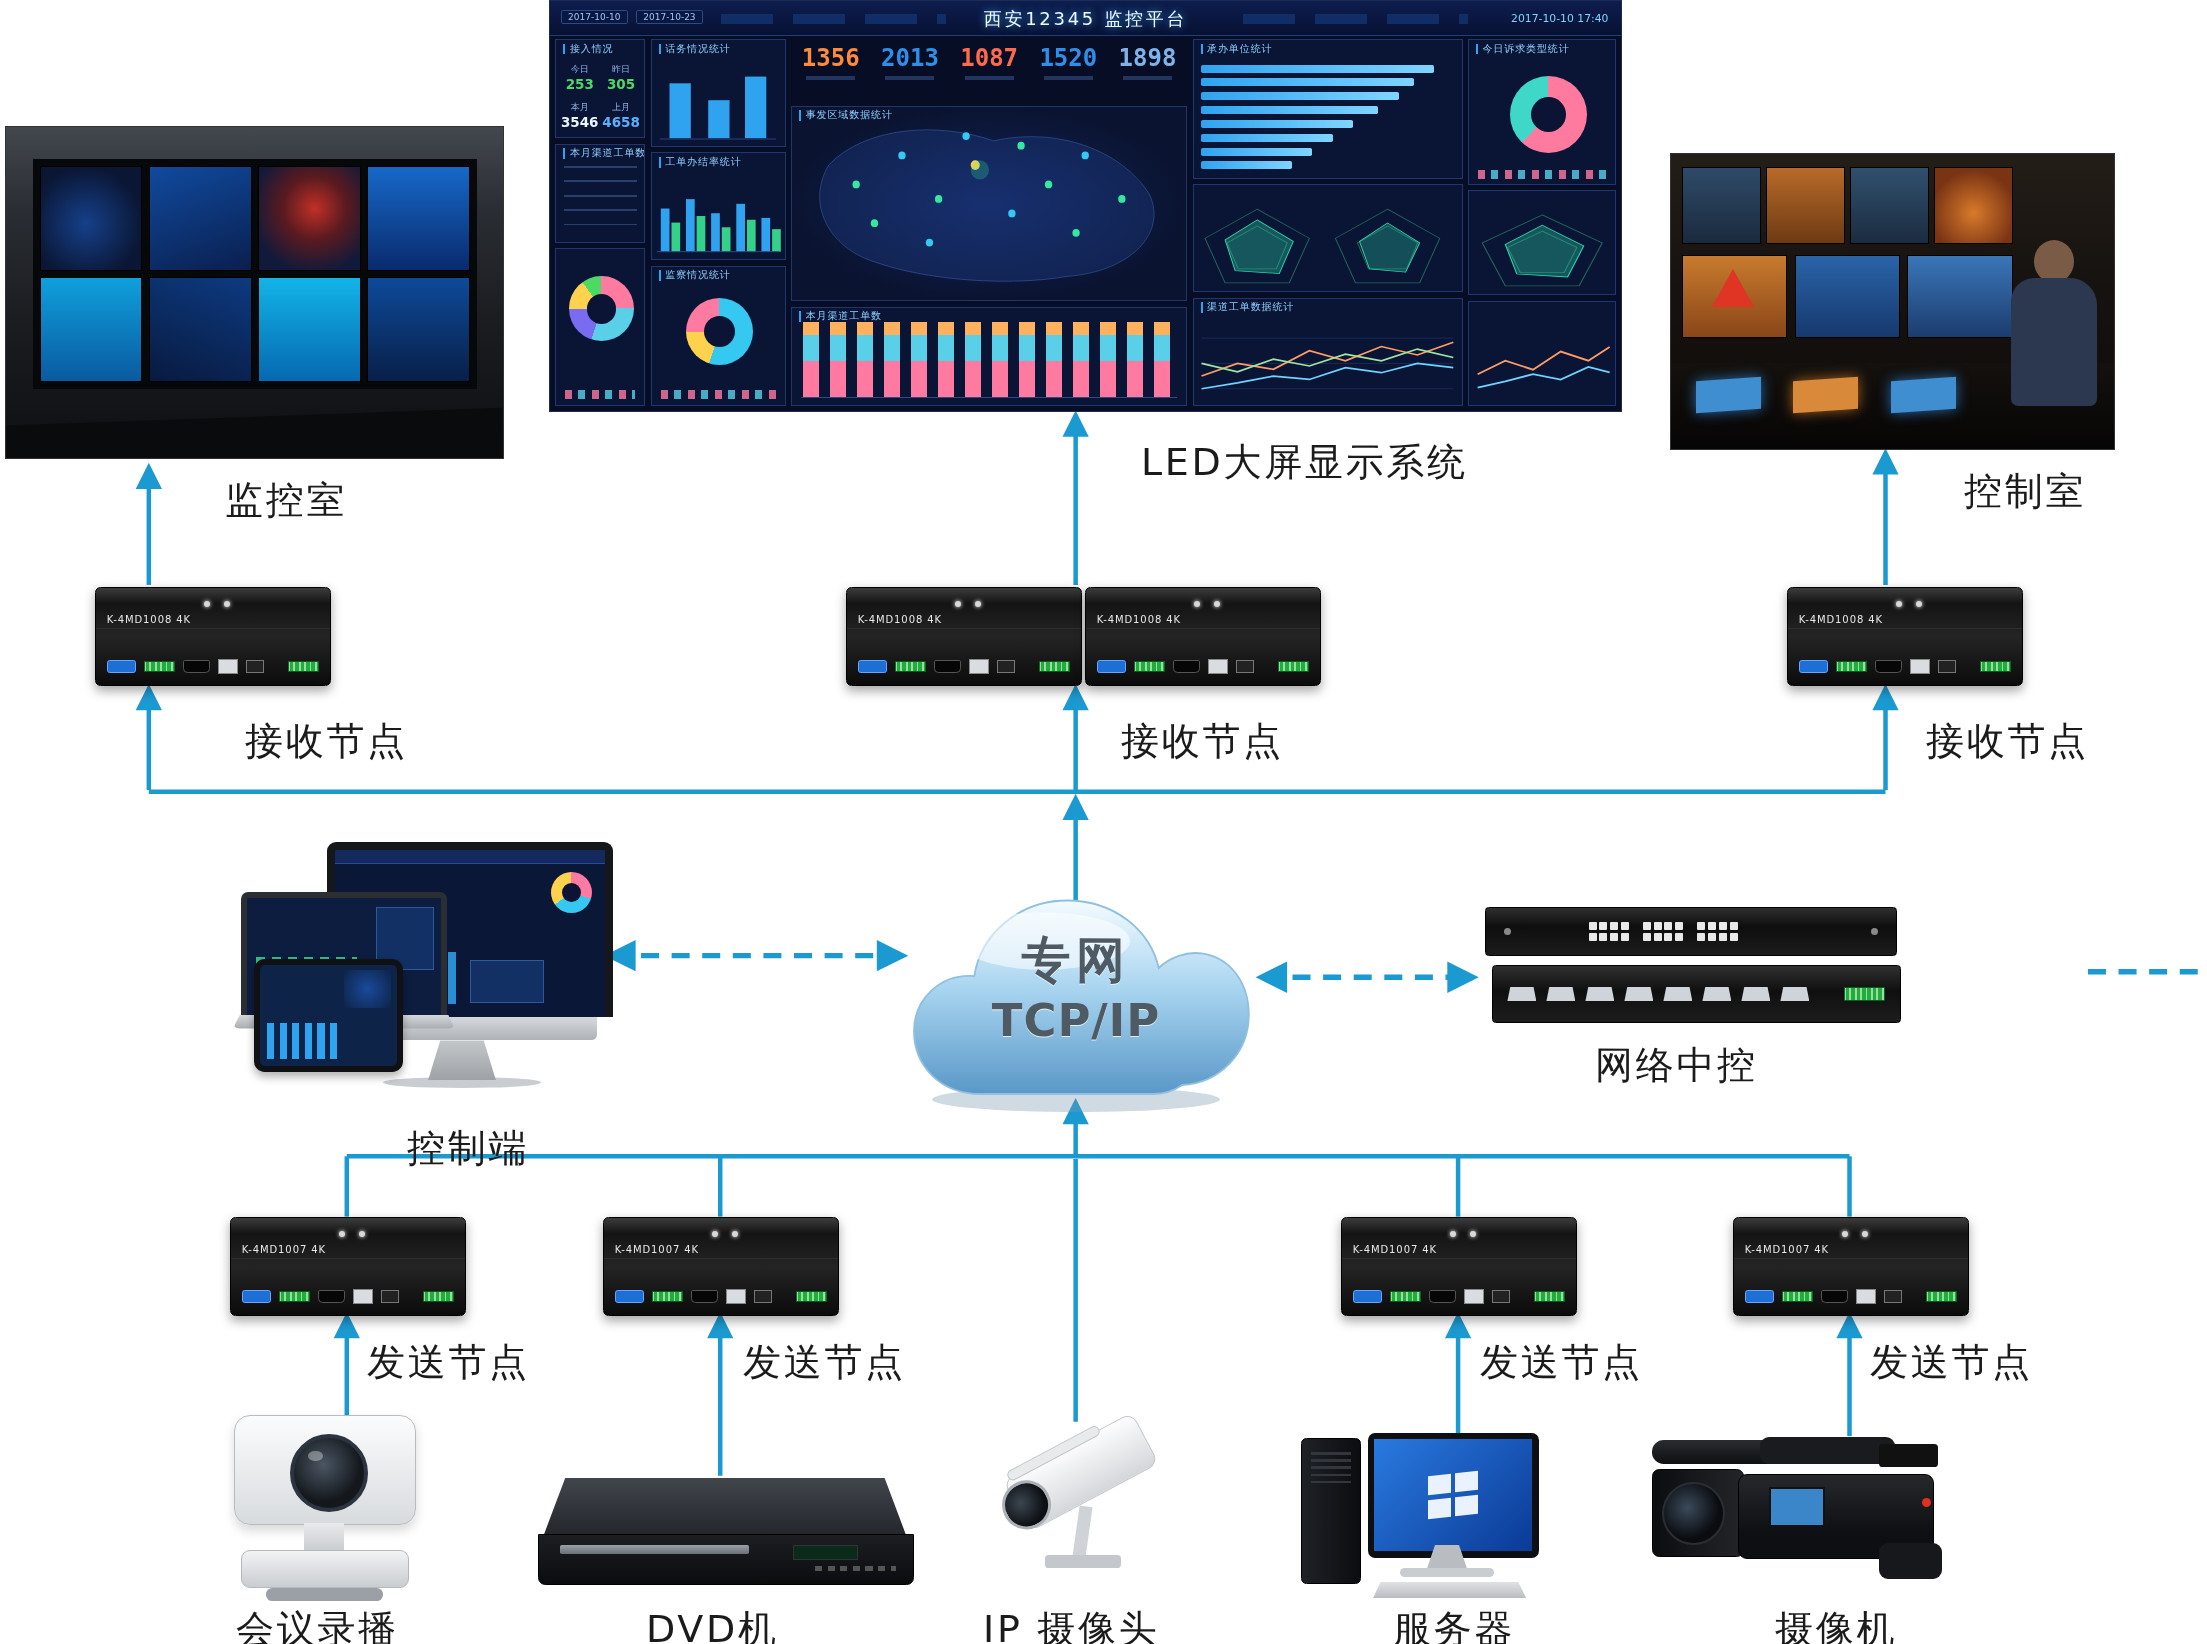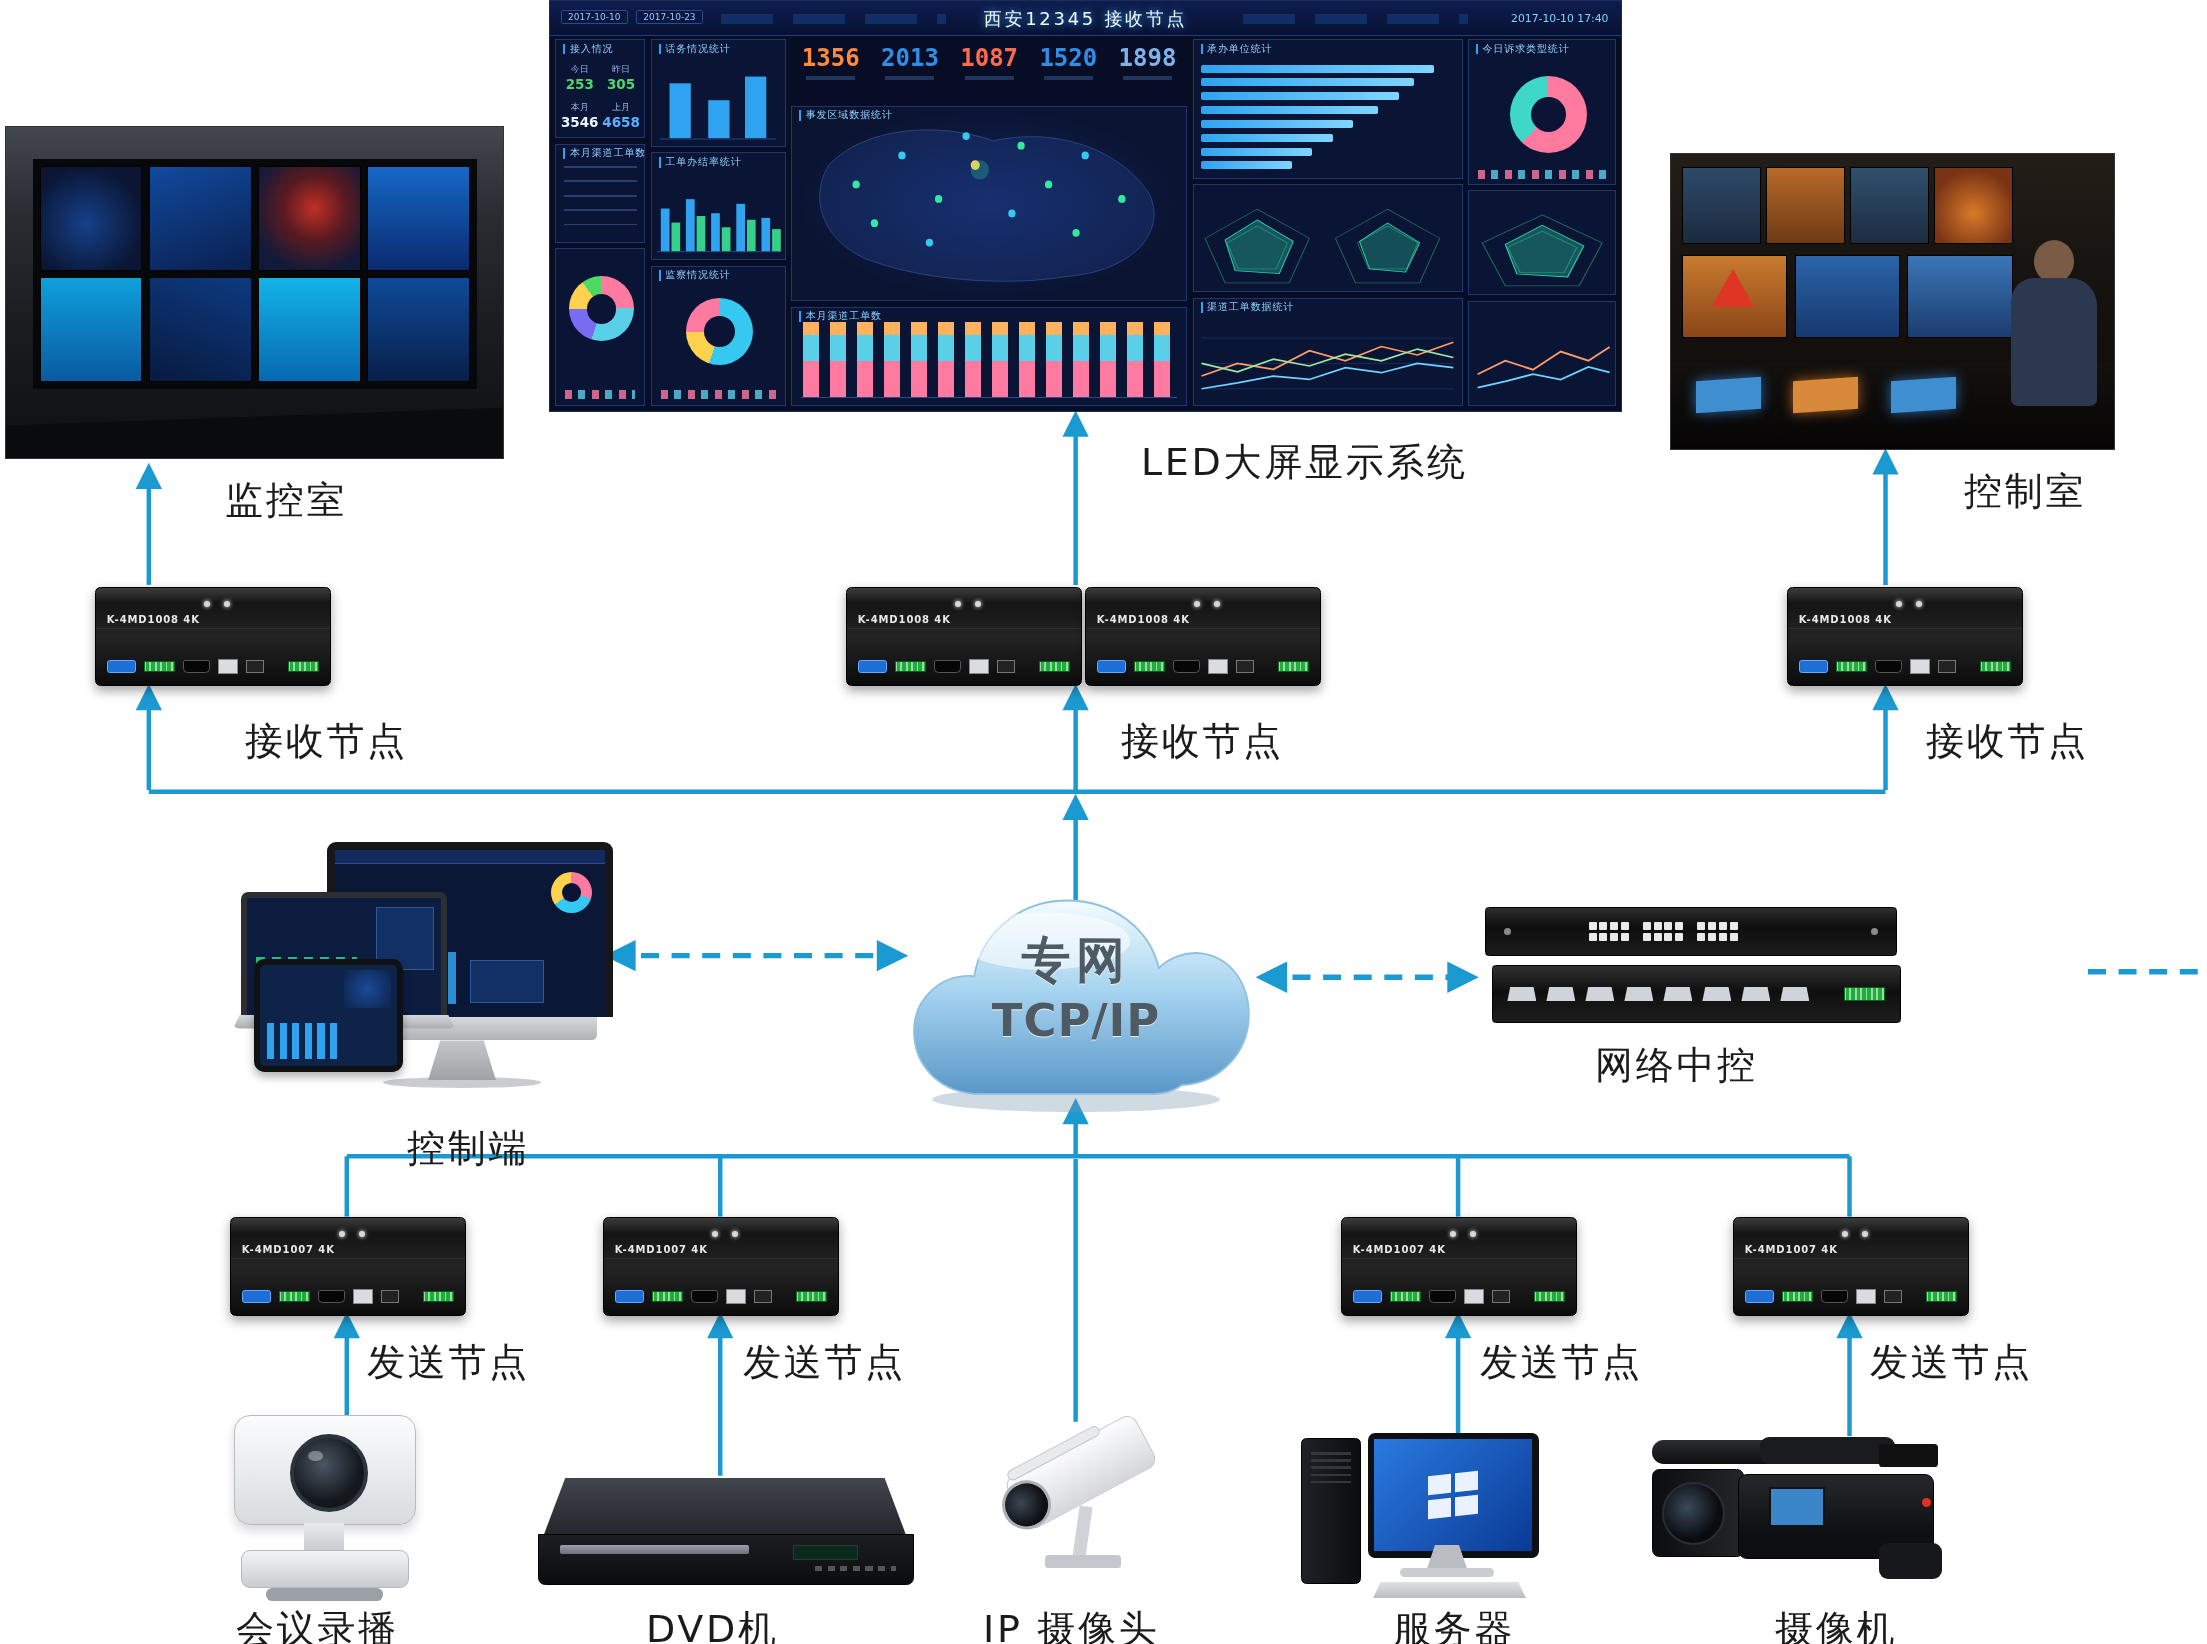--- a/index.html
+++ b/index.html
@@ -9,21 +9,21 @@
   
   .lbl{position:absolute;font-size:38px;color:#1b1b1b;letter-spacing:2.7px;white-space:nowrap;z-index:6;}
 
   
   #wires{position:absolute;left:0;top:0;z-index:1;}
 
   
   .avnode{position:absolute;width:234px;height:97px;z-index:3;border-radius:5.4px;border:0.9px solid #000;
     background:linear-gradient(180deg,#3c3c3c 0%,#141414 16%,#242424 50%,#0b0b0b 100%);
     box-shadow:0 4.5px 10.8px rgba(0,0,0,.35);}
-  .avnode-top{position:relative;height:40px;border-bottom:0.9px solid #2e2e2e;font-weight:bold;}
+  .avnode-top{position:relative;height:40px;border-bottom:0.9px solid #2e2e2e;}
   .avnode-top .led{position:absolute;top:12.6px;width:6.3px;height:6.3px;border-radius:50%;background:#d8d8d8;box-shadow:0 0 4.5px #fff;}
   .avnode-top .led.l2{left:128px;}
   .avnode-top .led.l1{left:108px;}
   .avnode-model{position:absolute;left:10.8px;bottom:2.7px;color:#e8e8e8;font-size:10px;letter-spacing:0.9px;}
   .avnode-face{position:relative;height:56px;}
   .ports{position:absolute;left:10.8px;right:10.8px;bottom:10.8px;display:flex;align-items:center;gap:8px;}
   .port{display:block;}
   .port.vga{width:27px;height:10.8px;background:#1d6fd6;border:0.9px solid #6aa6ff;border-radius:2.7px;}
   .port.phx{width:31px;height:11.7px;background:#1fae3a;box-shadow:inset 0 0 0 0.9px #0a5c1c;
     background-image:repeating-linear-gradient(90deg,rgba(255,255,255,.55) 0 1.8px,transparent 1.8px 5.4px);}
@@ -270,21 +270,21 @@
     </div>
     <div class="desk"></div>
   </div>
   <div class="lbl" style="left:225px;top:475px;">监控室</div>
 
   <div class="dash">
     <div class="dash-head">
       <span class="dash-datebox db-from">2017-10-10</span>
       <span class="dash-datebox db-to">2017-10-23</span>
       <div class="dash-menu dm-l"></div>
-      <div class="dash-title">西安12345 接收节点</div>
+      <div class="dash-title">西安12345 监控平台</div>
       <div class="dash-menu dm-r"></div>
       <span class="dash-date">2017-10-10 17:40</span>
     </div>
     <div class="dash-body">
 
       <div class="dcol">
         <div class="dp">
           <span class="dp-t">接入情况</span>
           <div class="stat-grid">
             <div class="stat">

